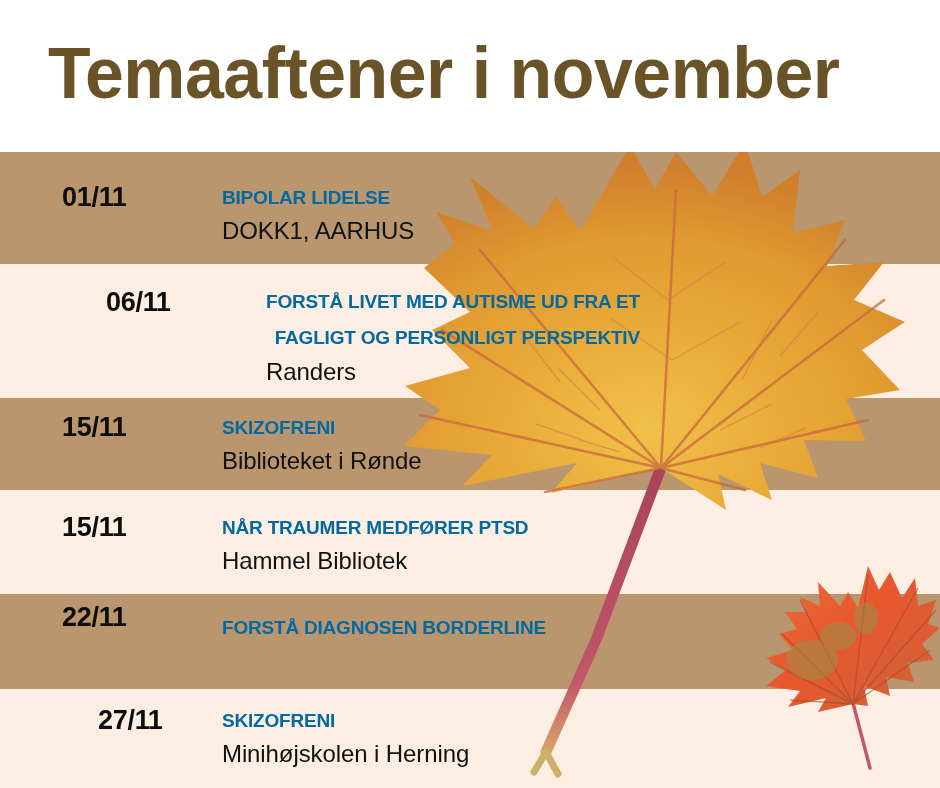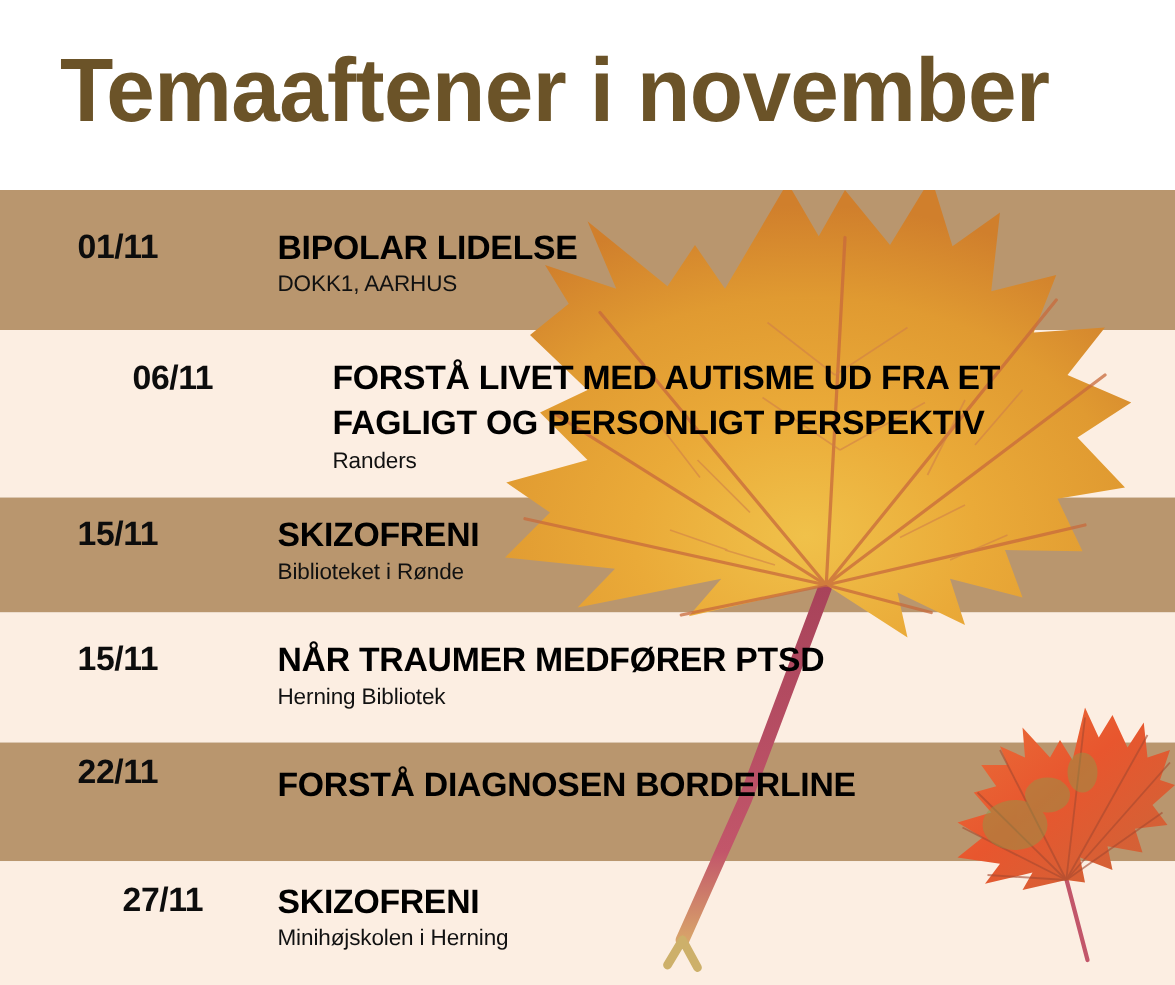--- a/index.html
+++ b/index.html
@@ -89,31 +89,32 @@
     left: 62px;
     font-size: 27px;
     font-weight: 700;
     color: #0d0d0d;
     letter-spacing: -0.3px;
     white-space: nowrap;
   }
   .row-title {
     position: absolute;
     left: 222px;
-    font-size: 27px;
+    font-size: 19px;
     font-weight: 700;
-    color: #000000;
+    color: #0369a1;
     letter-spacing: -0.2px;
     line-height: 36px;
     white-space: pre-line;
+    text-align: right;
   }
   .row-venue {
     position: absolute;
     left: 222px;
-    font-size: 18px;
+    font-size: 24px;
     font-weight: 400;
     color: #111111;
     letter-spacing: -0.1px;
     white-space: nowrap;
   }
 </style>
 </head>
 <body>
 
 <div class="poster">
@@ -236,21 +237,21 @@
 
     <div class="row" style="top:398px;height:92px;">
       <div class="row-date" style="top:14px;">15/11</div>
       <div class="row-title" style="top:12px;">SKIZOFRENI</div>
       <div class="row-venue" style="top:49px;">Biblioteket i Rønde</div>
     </div>
 
     <div class="row" style="top:490px;height:104px;">
       <div class="row-date" style="top:22px;">15/11</div>
       <div class="row-title" style="top:20px;">NÅR TRAUMER MEDFØRER PTSD</div>
-      <div class="row-venue" style="top:57px;">Herning Bibliotek</div>
+      <div class="row-venue" style="top:57px;">Hammel Bibliotek</div>
     </div>
 
     <div class="row" style="top:594px;height:95px;">
       <div class="row-date" style="top:8px;">22/11</div>
       <div class="row-title" style="top:16px;">FORSTÅ DIAGNOSEN BORDERLINE</div>
     </div>
 
     <div class="row" style="top:689px;height:99px;">
       <div class="row-date" style="top:16px;margin-left:36px;">27/11</div>
       <div class="row-title" style="top:14px;">SKIZOFRENI</div>

